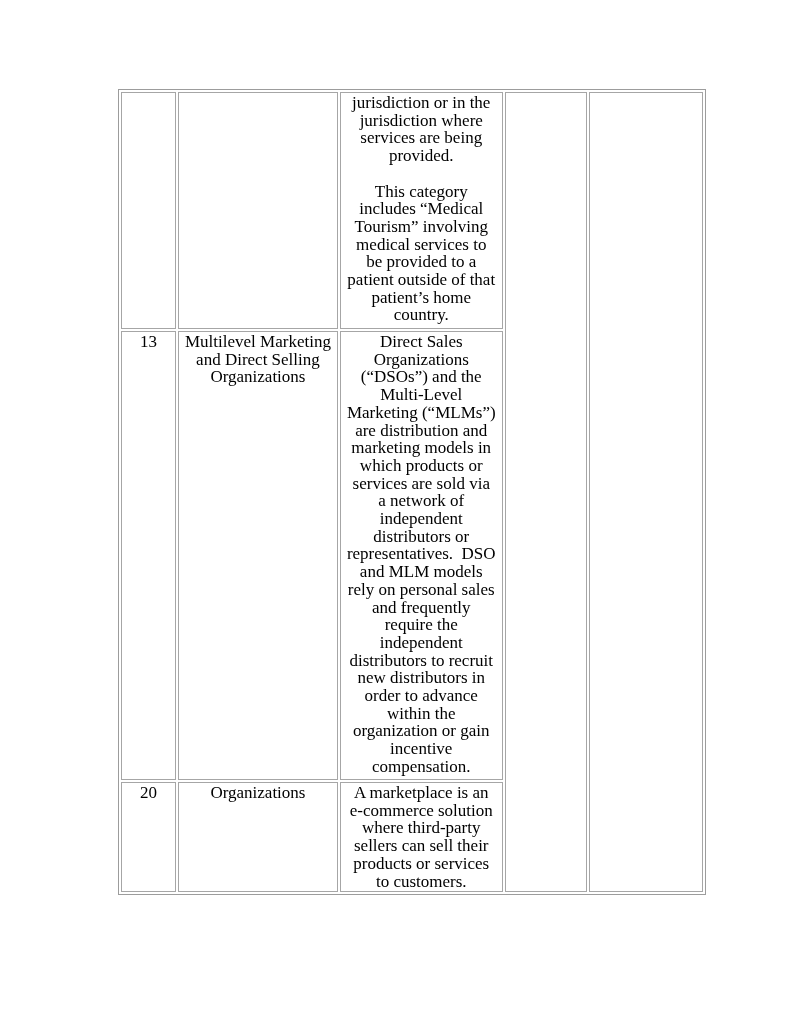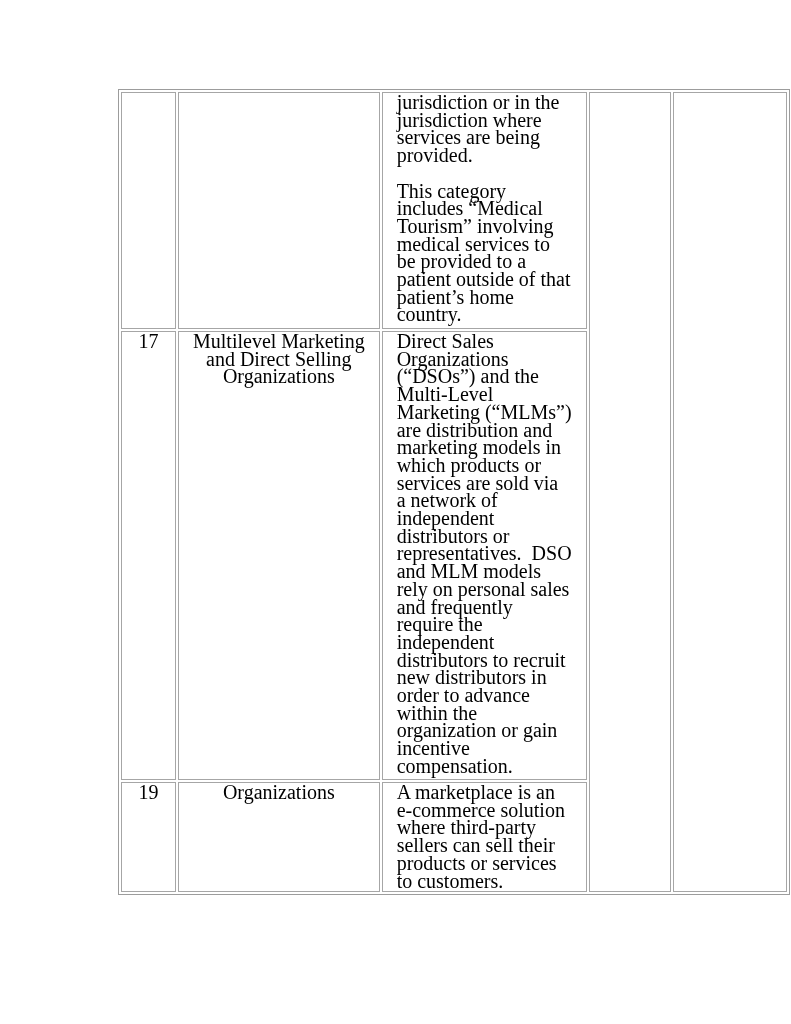--- a/index.html
+++ b/index.html
@@ -21,25 +21,26 @@
     left: 118px;
     top: 89px;
     border-collapse: separate;
     border-spacing: 2px;
     border: 1px solid #9c9c9c;
     table-layout: fixed;
   }
   table.doc-table td {
     box-sizing: border-box;
     border: 1px solid #a6a6a6;
-    padding: 1px 14px;
-    font-size: 20px;
+    padding: 1px 6px;
+    font-size: 17px;
     line-height: 17.7px;
     overflow: hidden;
     vertical-align: top;
+    text-align: center;
   }
   td.cell-num {
     text-align: center;
     vertical-align: middle;
   }
   td.cell-cat {
     text-align: center;
     vertical-align: middle;
     white-space: pre;
   }
@@ -87,21 +88,21 @@
 Tourism” involving
 medical services to
 be provided to a
 patient outside of that
 patient’s home
 country.</td>
       <td class="cell-empty" rowspan="3"></td>
       <td class="cell-empty" rowspan="3"></td>
     </tr>
     <tr class="row-17">
-      <td class="cell-num">17</td>
+      <td class="cell-num">13</td>
       <td class="cell-cat">Multilevel Marketing
 and Direct Selling
 Organizations</td>
       <td class="cell-desc">Direct Sales
 Organizations
 (“DSOs”) and the
 Multi-Level
 Marketing (“MLMs”)
 are distribution and
 marketing models in
@@ -118,21 +119,21 @@
 independent
 distributors to recruit
 new distributors in
 order to advance
 within the
 organization or gain
 incentive
 compensation.</td>
     </tr>
     <tr class="row-18">
-      <td class="cell-num">19</td>
+      <td class="cell-num">20</td>
       <td class="cell-cat">Organizations</td>
       <td class="cell-desc">A marketplace is an
 e-commerce solution
 where third-party
 sellers can sell their
 products or services
 to customers.</td>
     </tr>
   </tbody>
     </table>

